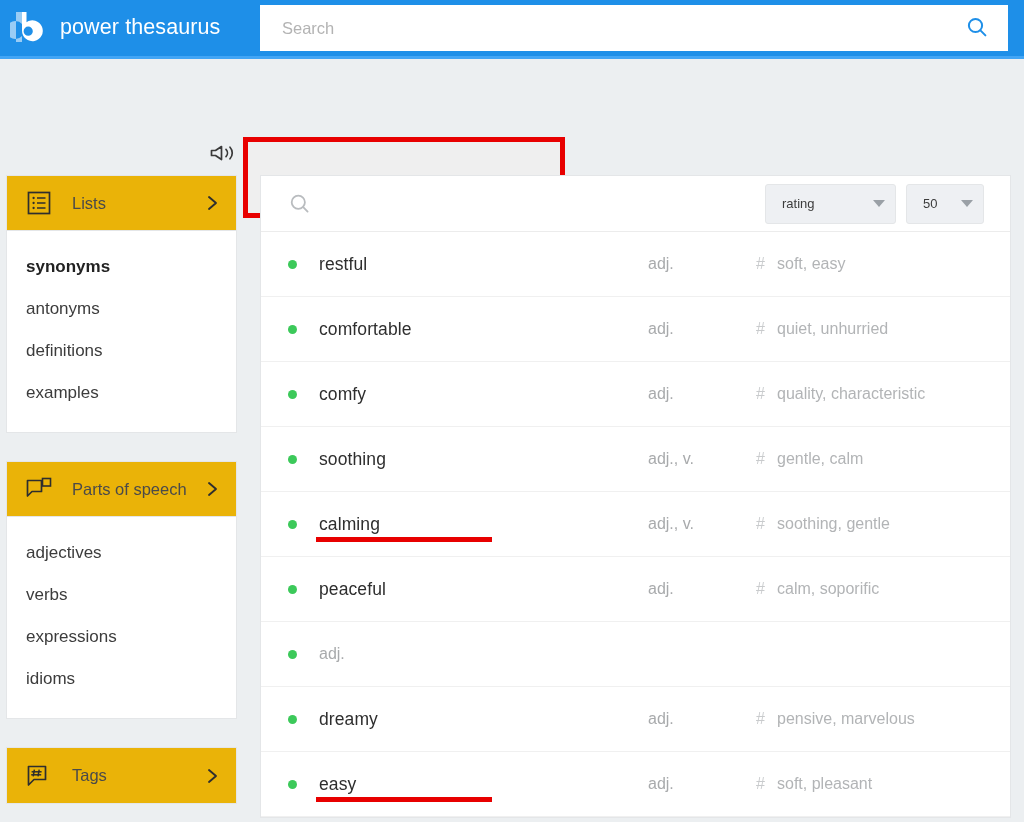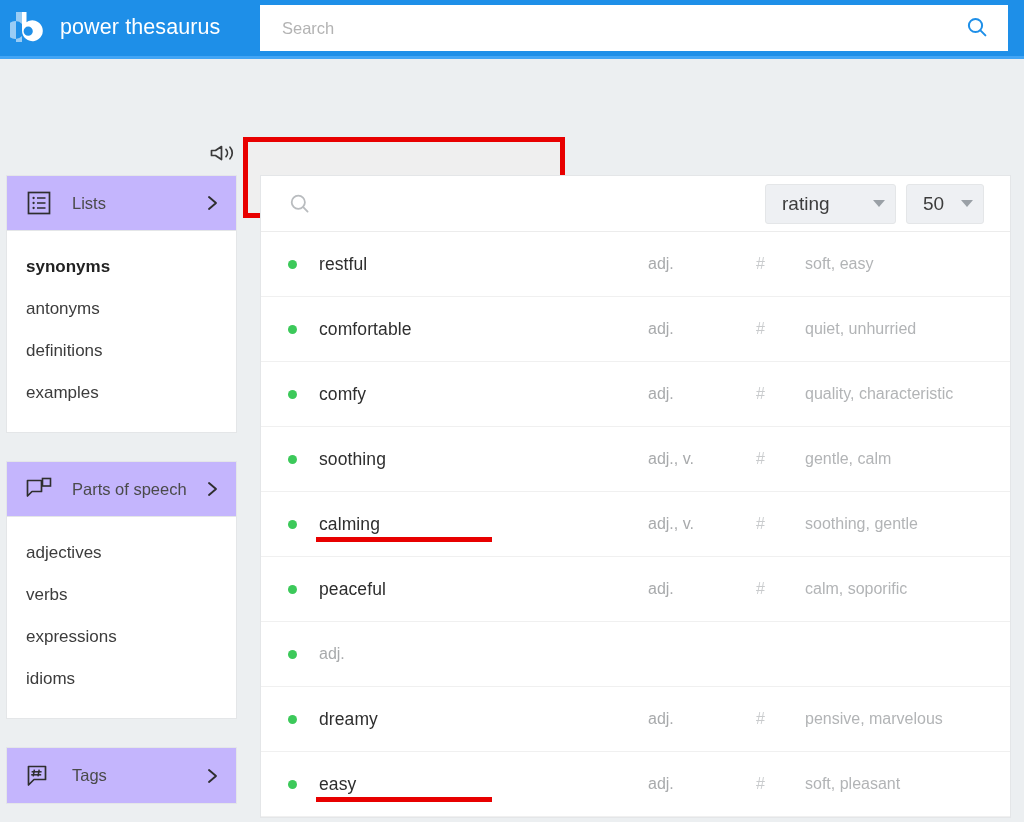--- a/index.html
+++ b/index.html
@@ -108,21 +108,21 @@
     width: 231px;
   }
   .card {
     background: #ffffff;
     border: 1px solid #e4e6e8;
     margin-bottom: 28px;
     overflow: hidden;
   }
   .card-head {
     height: 55px;
-    background: #c4b5fd;
+    background: #eab308;
     border-bottom: 1px solid #e4e6e8;
     display: flex;
     align-items: center;
     padding: 0 14px 0 18px;
     cursor: pointer;
   }
   .card-head-icon {
     width: 28px; height: 28px;
     flex: 0 0 28px;
     display: flex; align-items: center; justify-content: center;
@@ -193,21 +193,21 @@
     background: #eef0f3;
     border: 1px solid #e4e6e8;
     border-radius: 3px;
     display: flex;
     align-items: center;
     cursor: pointer;
     margin-left: 10px;
     padding: 0 10px 0 16px;
   }
   .pill-label {
-    font-size: 19px;
+    font-size: 13px;
     color: #3c3c3c;
     white-space: nowrap;
   }
   .pill.sort { width: 131px; justify-content: space-between; }
   .pill.count { width: 78px; justify-content: space-between; }
   .caret {
     width: 0; height: 0;
     margin-left: 8px;
     border-left: 6px solid transparent;
     border-right: 6px solid transparent;
@@ -256,21 +256,21 @@
     display: flex;
     align-items: flex-start;
     font-size: 16px;
     color: #b2b4b6;
     line-height: 26px;
   }
   .hash {
     flex: 0 0 21px;
     color: #c9cbcd;
   }
-  .tag-text { flex: 1; margin-left: 28px; }
+  .tag-text { flex: 1; }
 
   
   .annot-underline {
     position: absolute;
     height: 5px;
     background: #e80000;
   }
 </style>
 </head>
 <body style="background: rgb(236, 239, 241);">

